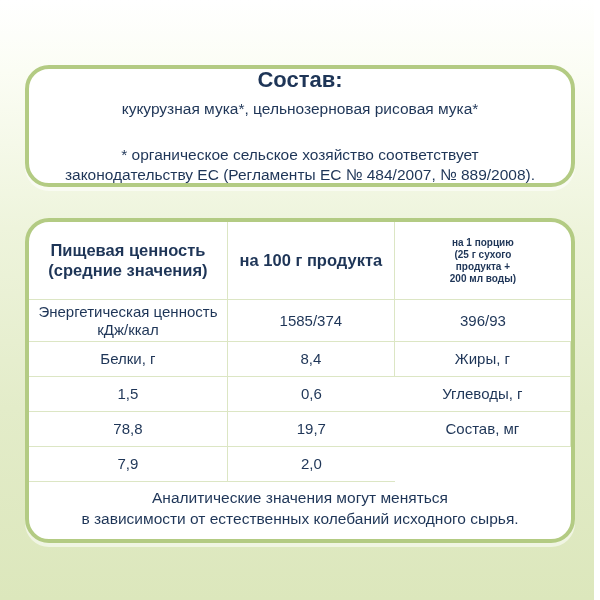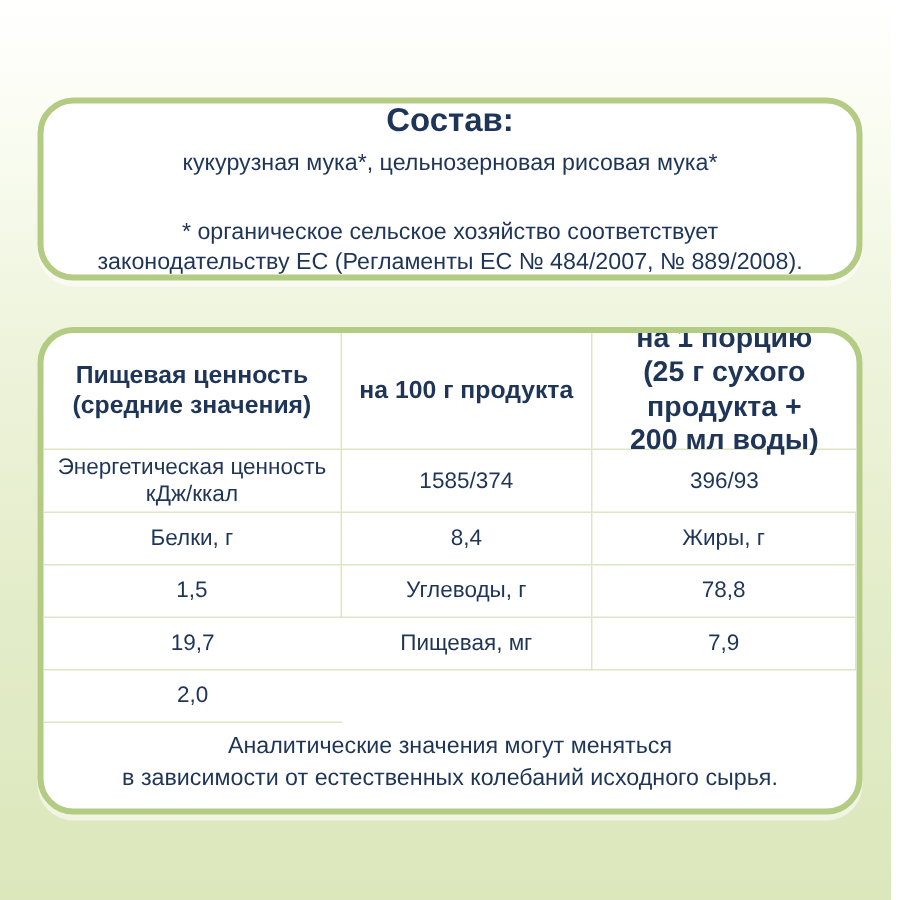--- a/index.html
+++ b/index.html
@@ -39,21 +39,21 @@
     grid-template-rows:78px 42px 35px 35px 35px 35px;
   }
   .cell{
     display:flex;align-items:center;justify-content:center;
     text-align:center;font-size:15px;line-height:1.2;
     border-bottom:1px solid var(--line);
     padding:2px 6px;
   }
   .cell.cdiv{border-right:1px solid var(--line);}
   .cell.hdr{font-weight:bold;font-size:16.5px;}
-  .cell.hdr-small{font-weight:bold;font-size:19px;}
+  .cell.hdr-small{font-weight:bold;font-size:10px;}
   .note{
     flex:1;display:flex;align-items:center;justify-content:center;
     text-align:center;font-size:15.5px;line-height:1.3;padding:4px 32px 8px;
   }
 </style>
 </head>
 <body>
 
 <div class="screen">
 
@@ -78,26 +78,27 @@
       <div class="cell cdiv preline">Энергетическая ценность
 кДж/ккал</div>
       <div class="cell cdiv">1585/374</div>
       <div class="cell">396/93</div>
 
       <div class="cell cdiv">Белки, г</div>
       <div class="cell cdiv">8,4</div>
 
       <div class="cell cdiv">Жиры, г</div>
       <div class="cell cdiv">1,5</div>
+      <div class="cell">0,6</div>
 
       <div class="cell cdiv">Углеводы, г</div>
       <div class="cell cdiv">78,8</div>
       <div class="cell">19,7</div>
 
-      <div class="cell cdiv">Пищевая, мг</div>
+      <div class="cell cdiv">Состав, мг</div>
       <div class="cell cdiv">7,9</div>
       <div class="cell">2,0</div>
 
     </div>
 
     <div class="note preline">Аналитические значения могут меняться
 в зависимости от естественных колебаний исходного сырья.</div>
   </div>
 
 </div>

